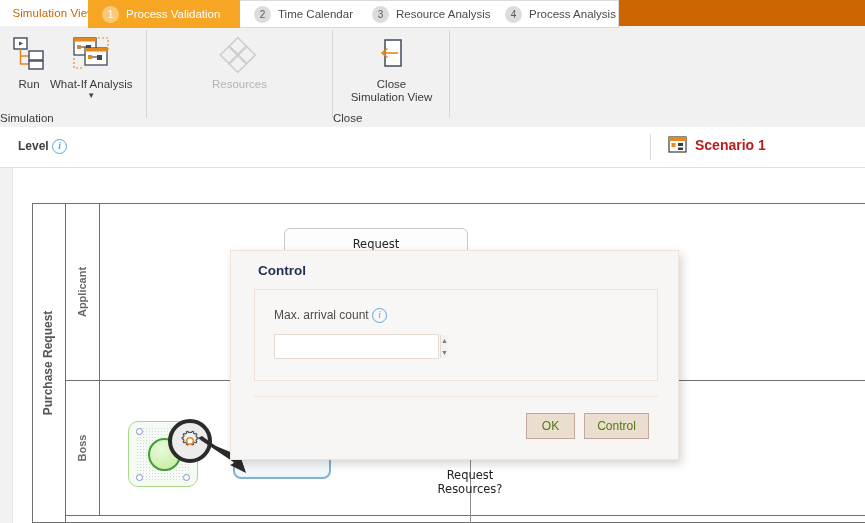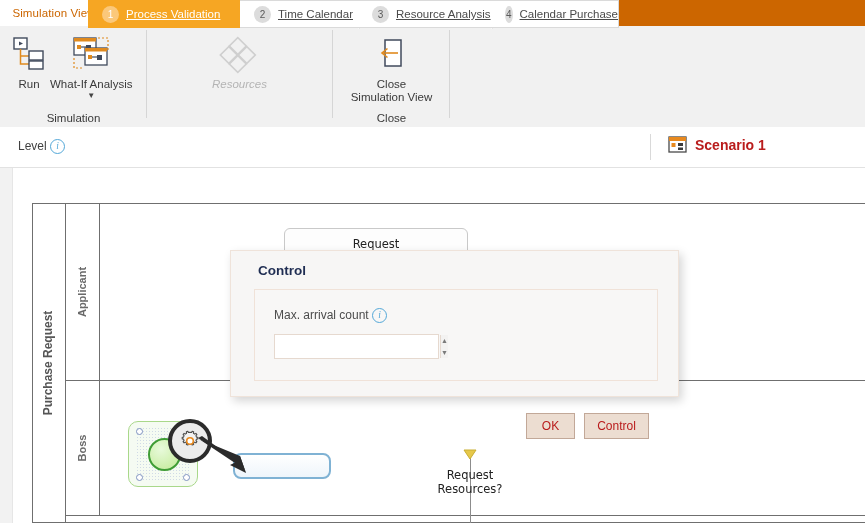--- a/index.html
+++ b/index.html
@@ -11,43 +11,43 @@
   
   .titlebar{position:absolute;left:0;top:0;width:865px;height:26px;background:#cc6600;}
   .tab-active{position:absolute;left:0;top:0;width:108px;height:26px;background:#ffffff;
     display:flex;align-items:center;justify-content:center;}
   .tab-active span{font-size:11.5px;color:#cc6600;letter-spacing:.1px;}
 
   
   .ribbon{position:absolute;left:0;top:26px;width:865px;height:101px;background:#f1f1f1;
     border-bottom:2px solid #e08a1e;}
   .rgroup{position:absolute;top:0;height:101px;}
-  .rgroup .glabel{position:absolute;bottom:3px;width:100%;text-align:center;
+  .rgroup .glabel{position:absolute;bottom:3px;width:100%;
     font-size:11.5px;color:#3a3a3a;}
   .rgroup .sep{position:absolute;right:0;top:4px;width:1px;height:88px;background:#d6d6d6;}
   .rbtn{position:absolute;top:4px;display:flex;flex-direction:column;align-items:center;
     width:auto;cursor:default;}
   .rbtn .ico{height:44px;display:flex;align-items:flex-end;justify-content:center;}
   .rbtn .blabel{font-size:11.5px;color:#3a3a3a;text-align:center;line-height:12.5px;
     margin-top:4px;white-space:nowrap;}
-  .rbtn.disabled .blabel{color:#b4b4b4;font-style:italic;}
+  .rbtn.disabled .blabel{color:#b4b4b4;}
   .caret{font-size:8px;color:#444;line-height:6px;margin-top:2px;}
 
   
   .stepbar{position:absolute;left:0;top:127px;width:865px;height:40px;background:#ffffff;
-    border-bottom:1px solid #e2e2e2;}
+    border-bottom:1px solid #e2e2e2;font-weight:bold;}
   .level-lbl{position:absolute;left:18px;top:12px;font-size:12px;color:#404040;}
   .info-i{display:inline-block;width:13px;height:13px;border:1px solid #54a8d8;border-radius:50%;
     color:#54a8d8;font-size:9.5px;line-height:12px;text-align:center;
     font-family:"Liberation Serif",serif;font-style:italic;vertical-align:middle;}
   .chev{position:absolute;top:0;height:28px;display:flex;align-items:center;
     box-sizing:border-box;}
   .chev .num{width:17px;height:17px;border-radius:50%;display:flex;align-items:center;
     justify-content:center;font-size:10px;margin-left:14px;}
-  .chev .txt{font-size:11.5px;margin-left:7px;white-space:nowrap;text-decoration:underline;}
+  .chev .txt{font-size:11.5px;margin-left:7px;white-space:nowrap;}
   .chev.active{background:#f6a623;}
   .chev.active .num{background:#fbc87a;color:#ffffff;}
   .chev.active .txt{color:#ffffff;}
   .chev.idle{background:#ffffff;border-top:1px solid #dadada;border-bottom:1px solid #dadada;}
   .chev.idle .num{background:#dcdcdc;color:#5a5a5a;}
   .chev.idle .txt{color:#4a4a4a;}
   .chev .arrowfill{position:absolute;right:-14px;top:0;width:0;height:0;
     border-top:14px solid transparent;border-bottom:14px solid transparent;}
   .scen{position:absolute;left:668px;top:136px;display:flex;align-items:center;gap:8px;}
   .scen .stxt{font-size:14px;font-weight:bold;color:#b91c1c;}
@@ -93,40 +93,40 @@
     box-sizing:border-box;}
   .task .tlabel{position:absolute;width:100%;text-align:center;font-size:11.5px;color:#222;
     font-family:"DejaVu Sans",sans-serif;}
   .task-blue{position:absolute;border:2px solid #7fb2d4;border-radius:8px;
     background:linear-gradient(#ffffff,#eef5fb);box-sizing:border-box;}
   .gw-label{position:absolute;text-align:center;font-size:11.5px;color:#222;
     line-height:14px;font-family:"DejaVu Sans",sans-serif;}
   .flowline{position:absolute;background:#8c8c8c;}
 
   
-  .dialog{position:absolute;left:230px;top:250px;width:449px;height:147px;
+  .dialog{position:absolute;left:230px;top:250px;width:449px;height:210px;
     background:#f7f6f5;border:1px solid #efe3da;box-sizing:border-box;
     box-shadow:3px 4px 9px rgba(0,0,0,.17);}
   .dlg-title{position:absolute;left:27px;top:12px;font-size:13.5px;font-weight:bold;
     color:#1f2d52;}
   .fieldset{position:absolute;left:23px;top:38px;width:404px;height:92px;
     border:1px solid #f0e2d8;background:#f8f7f6;box-sizing:border-box;}
   .fld-label{position:absolute;left:43px;top:57px;font-size:12px;color:#4c4c4c;}
   .spin-wrap{position:absolute;left:43px;top:83px;width:165px;height:25px;
     border:1px solid #e6d9cf;background:#ffffff;box-sizing:border-box;display:flex;}
   .spin-input{flex:1;border:none;outline:none;background:transparent;height:100%;
     font-size:12px;padding:0 5px;font-family:"Liberation Sans",sans-serif;color:#333;}
   .spin-btns{width:22px;height:100%;border-left:1px solid #e6d9cf;background:#f3f2f1;
     display:flex;flex-direction:column;}
   .spin-btns div{flex:1;display:flex;align-items:center;justify-content:center;
     font-size:7px;color:#7a7a7a;}
   .dlg-sep{position:absolute;left:23px;top:145px;width:404px;height:1px;background:#efe3da;}
   .dbtn{position:absolute;top:162px;height:26px;border:1px solid #c2a898;
     background:#ecddd1;box-sizing:border-box;display:flex;align-items:center;
-    justify-content:center;font-size:12px;color:#b91c1c;cursor:default;}
+    justify-content:center;font-size:12px;color:#4d7c0f;cursor:default;}
 </style>
 </head>
 <body>
 
 <div id="app">
 
   <div class="titlebar">
     <div class="tab-active">
       <span>Simulation View</span>
     </div>
@@ -232,21 +232,21 @@
   </div>
 
   <div class="chev idle" style="left:358px;width:133px;">
     <div class="num">3</div>
     <div class="txt">Resource Analysis</div>
     <div class="arrowfill" style="border-left:14px solid #ffffff;filter:drop-shadow(1px 0 0 #dadada);"></div>
   </div>
 
   <div class="chev idle" style="left:491px;width:128px;border-right:1px solid #dadada;">
     <div class="num">4</div>
-    <div class="txt">Calendar Purchase</div>
+    <div class="txt">Process Analysis</div>
   </div>
 
   <div class="vdiv"></div>
   <div class="scen">
     <svg width="19" height="17" viewBox="0 0 19 17">
       <rect x="1" y="1" width="17" height="15" fill="#fff" stroke="#4a4a4a" stroke-width="1.3"></rect>
       <rect x="1" y="1" width="17" height="4" fill="#e8891e"></rect>
       <rect x="3.5" y="7" width="4" height="4" fill="#e8891e"></rect>
       <rect x="10" y="7" width="5" height="3" fill="#3b3b3b"></rect>
       <rect x="10" y="11.5" width="5" height="2.5" fill="#3b3b3b"></rect>

